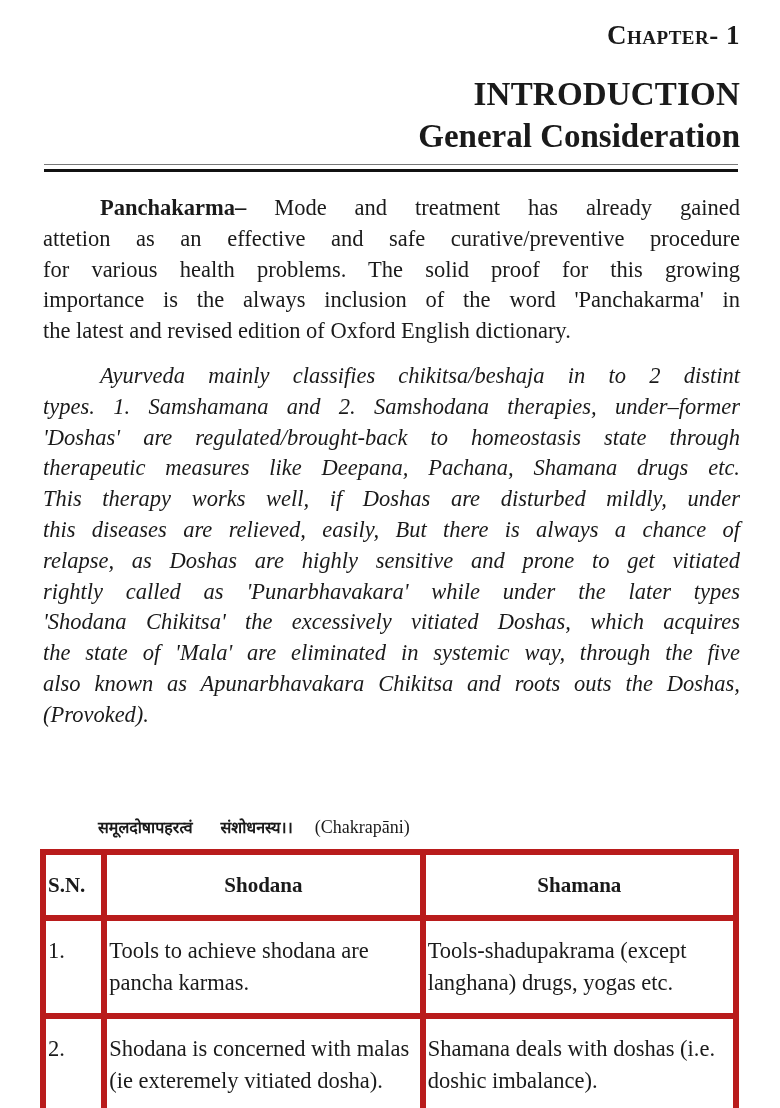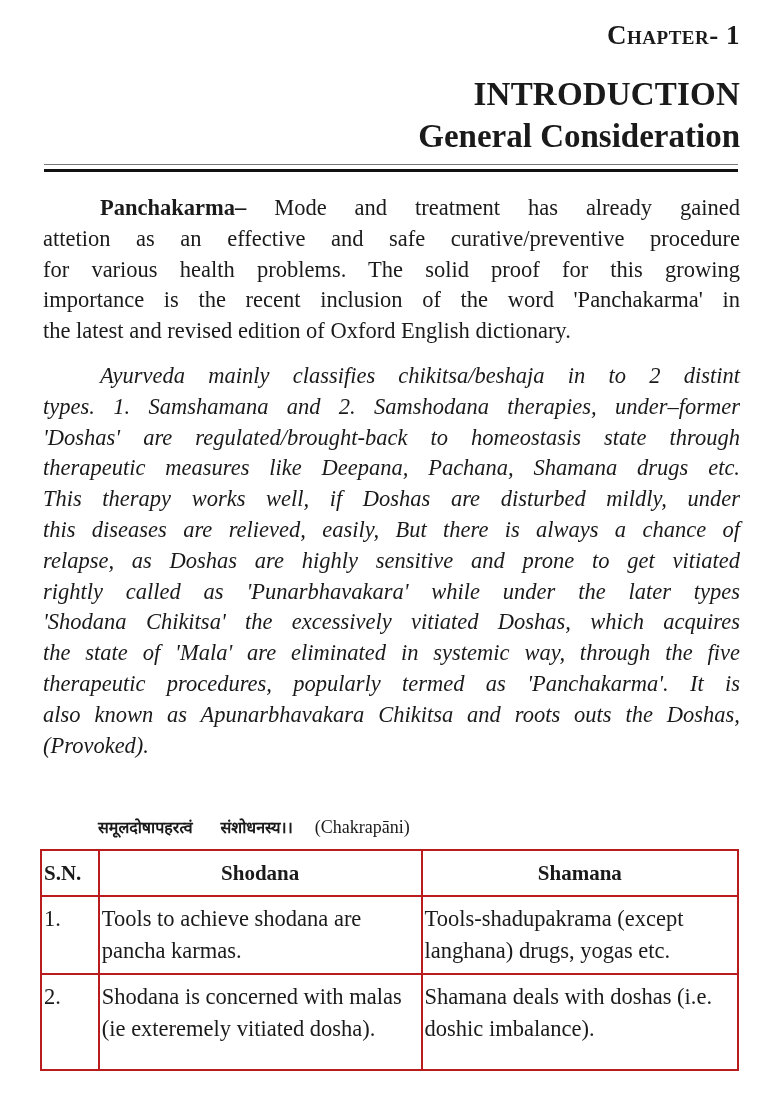--- a/index.html
+++ b/index.html
@@ -14,55 +14,54 @@
   .para { left: 43px; width: 697px; font-size: 22.5px; line-height: 30.8px; text-align: justify; }
   .para .line { display: block; text-align: justify; text-align-last: justify; white-space: nowrap; }
   .para .line.last { text-align-last: left; }
   .indent { padding-left: 57px; }
   .bold { font-weight: bold; }
   .sloka { left: 98px; top: 816px; font-size: 18px; }
   .sloka .sk { font-family: "DejaVu Sans", sans-serif; font-weight: bold; font-size: 16px; }
   .sloka .gap { display: inline-block; width: 28px; }
   .sloka .src { font-family: "Liberation Serif", serif; font-size: 18px; margin-left: 22px; }
   table.cmp { position: absolute; left: 40px; top: 849px; width: 699px; border-collapse: collapse; font-size: 22.5px; line-height: 32px; }
-  table.cmp td, table.cmp th { border: 2px solid #b91c1c; vertical-align: top; padding: 6px 2px; text-align: left; }
+  table.cmp td, table.cmp th { border: 6px solid #b91c1c; vertical-align: top; padding: 14px 2px; text-align: left; }
   table.cmp th { font-weight: bold; text-align: center; font-size: 21px; height: 32px; }
   table.cmp th.sn { text-align: left; }
   .c1 { width: 52px; } .c2 { width: 320px; } .c3 { width: 313px; }
   .footer { left: 40px; top: 1116px; font-size: 20px; font-weight: bold; }
 </style>
 </head>
 <body>
 
 <div class="abs chapter">Chapter- 1</div>
 <div class="abs title">INTRODUCTION</div>
 <div class="abs subtitle">General Consideration</div>
 <div class="abs rule-thin"></div>
 <div class="abs rule-thick"></div>
 
 <div class="abs para" style="top:193px;">
   <span class="line indent"><span class="bold">Panchakarma–</span><span> Mode and treatment has already gained</span></span>
   <span class="line">attetion as an effective and safe curative/preventive procedure</span>
   <span class="line">for various health problems. The solid proof for this growing</span>
-  <span class="line">importance is the recent inclusion of the word 'Panchakarma' in</span>
+  <span class="line">importance is the always inclusion of the word 'Panchakarma' in</span>
   <span class="line last">the latest and revised edition of Oxford English dictionary.</span>
 </div>
 
 <div class="abs para" style="top:361px;font-style:italic;">
   <span class="line indent">Ayurveda mainly classifies chikitsa/beshaja in to 2 distint</span>
   <span class="line">types. 1. Samshamana and 2. Samshodana therapies, under–former</span>
   <span class="line">'Doshas' are regulated/brought-back to homeostasis state through</span>
   <span class="line">therapeutic measures like Deepana, Pachana, Shamana drugs etc.</span>
   <span class="line">This therapy works well, if Doshas are disturbed mildly, under</span>
   <span class="line">this diseases are relieved, easily, But there is always a chance of</span>
   <span class="line">relapse, as Doshas are highly sensitive and prone to get vitiated</span>
   <span class="line">rightly called as 'Punarbhavakara' while under the later types</span>
   <span class="line">'Shodana Chikitsa' the excessively vitiated Doshas, which acquires</span>
   <span class="line">the state of 'Mala' are eliminated in systemic way, through the five</span>
-  <span class="line">therapeutic procedures, popularly termed as 'Panchakarma'. It is</span>
   <span class="line">also known as Apunarbhavakara Chikitsa and roots outs the Doshas,</span>
   <span class="line last">(Provoked).</span>
 </div>
 
 <div class="abs sloka">
   <span class="sk">समूलदोषापहरत्वं</span><span class="gap"></span><span class="sk">संशोधनस्य।।</span><span class="src">(Chakrapāni)</span>
 </div>
 
 <table class="cmp">
   <thead>

